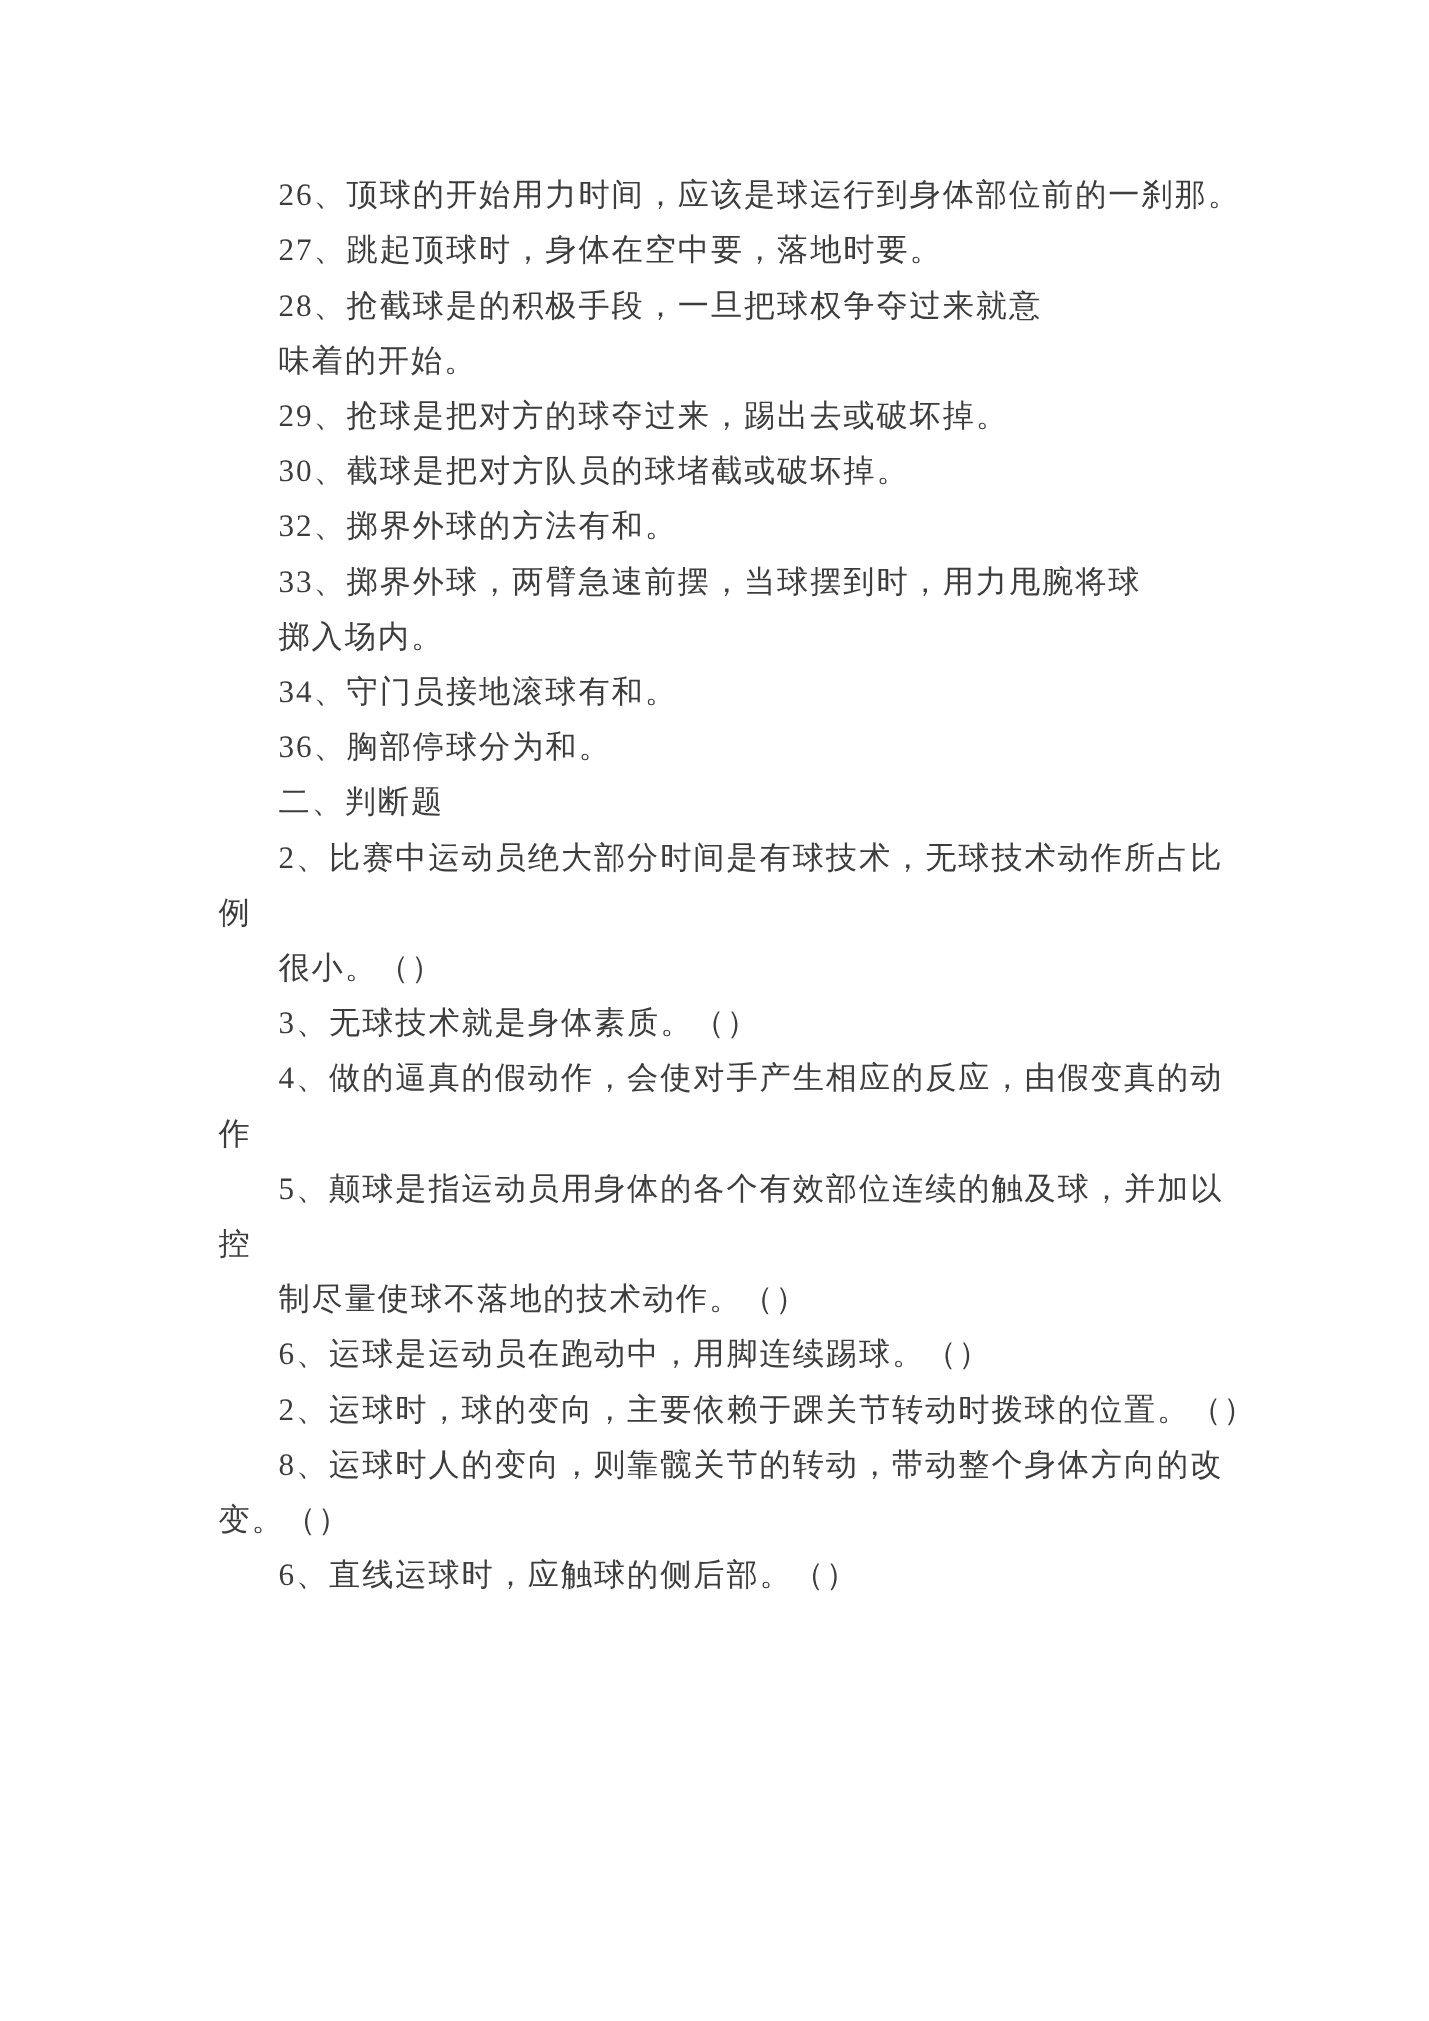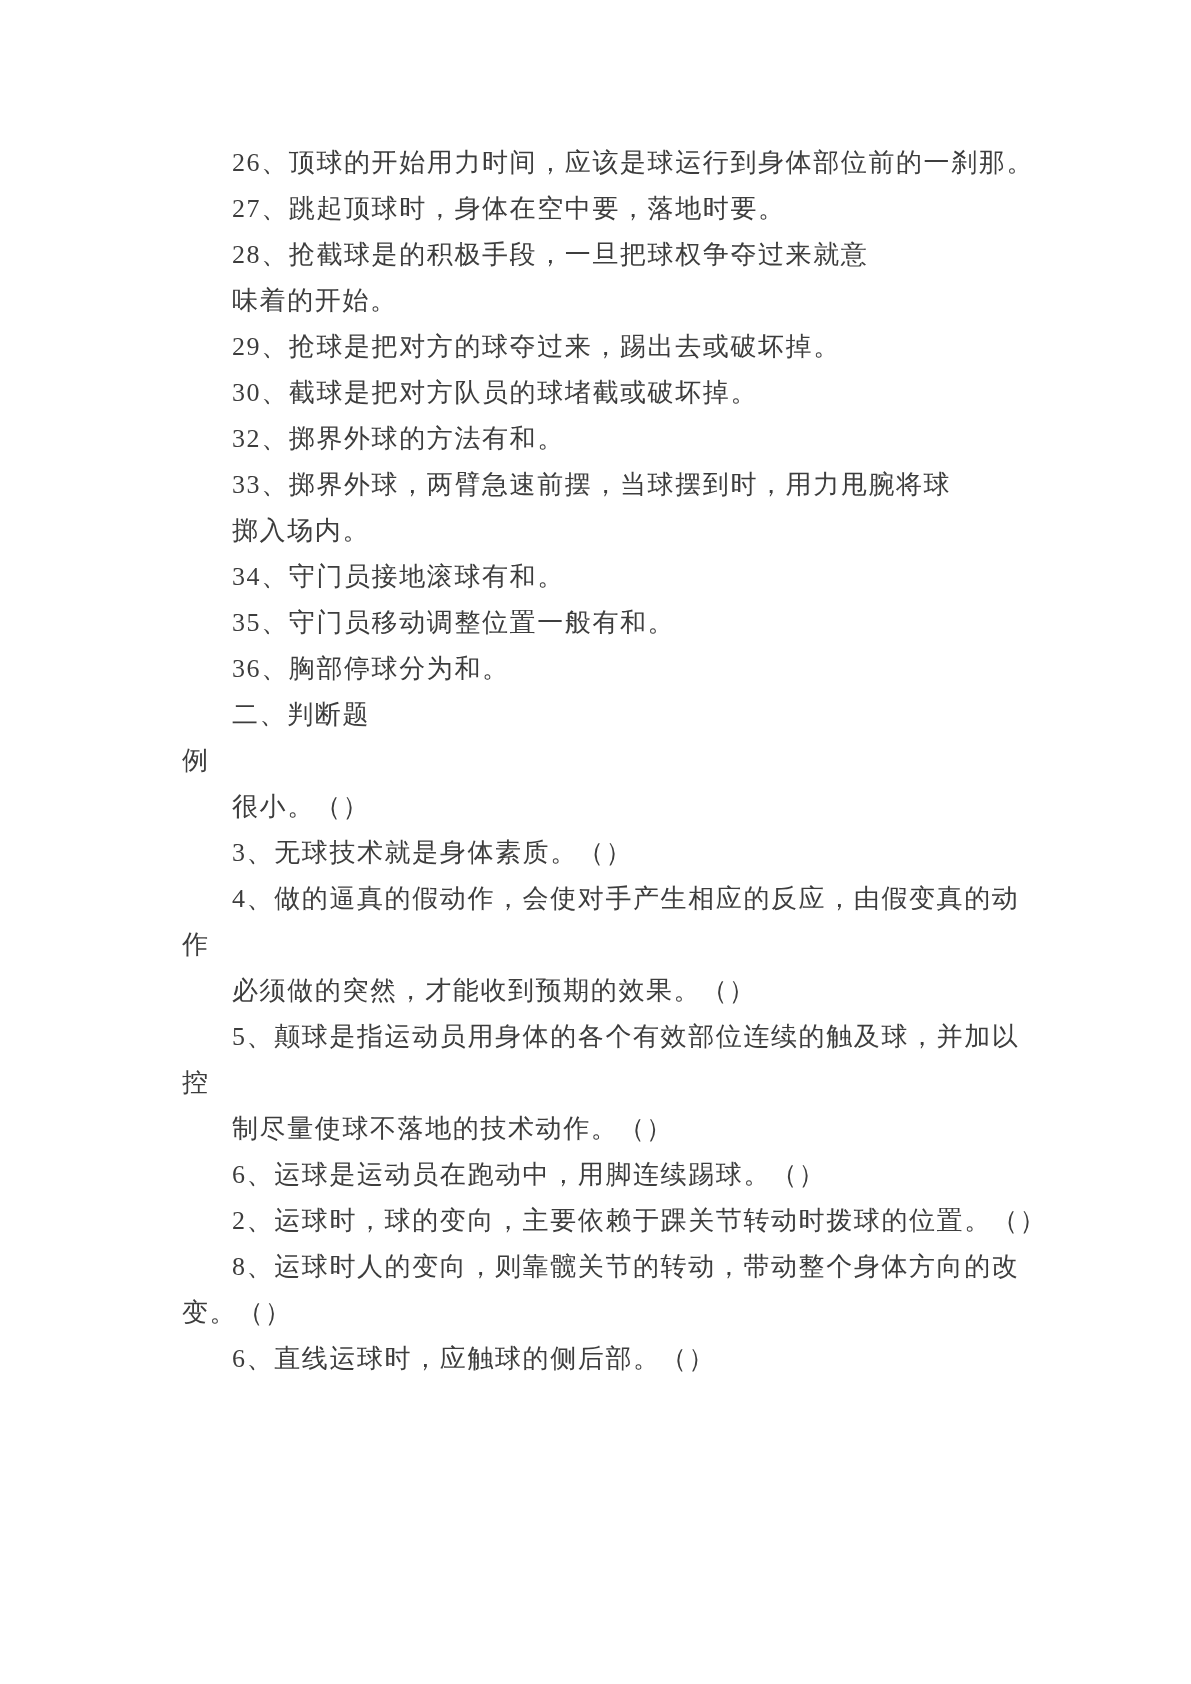--- a/index.html
+++ b/index.html
@@ -45,29 +45,28 @@
     <div class="ln indent">26、顶球的开始用力时间，应该是球运行到身体部位前的一刹那。</div>
     <div class="ln indent">27、跳起顶球时，身体在空中要，落地时要。</div>
     <div class="ln indent">28、抢截球是的积极手段，一旦把球权争夺过来就意</div>
     <div class="ln indent">味着的开始。</div>
     <div class="ln indent">29、抢球是把对方的球夺过来，踢出去或破坏掉。</div>
     <div class="ln indent">30、截球是把对方队员的球堵截或破坏掉。</div>
     <div class="ln indent">32、掷界外球的方法有和。</div>
     <div class="ln indent">33、掷界外球，两臂急速前摆，当球摆到时，用力甩腕将球</div>
     <div class="ln indent">掷入场内。</div>
     <div class="ln indent">34、守门员接地滚球有和。</div>
-    <div class="ln indent">35、守门员移动调整位置一般有和。</div>
     <div class="ln indent">36、胸部停球分为和。</div>
     <div class="ln indent">二、判断题</div>
+    <div class="ln indent">2、比赛中运动员绝大部分时间是有球技术，无球技术动作所占比</div>
     <div class="ln flush">例</div>
     <div class="ln indent">很小。（）</div>
     <div class="ln indent">3、无球技术就是身体素质。（）</div>
     <div class="ln indent">4、做的逼真的假动作，会使对手产生相应的反应，由假变真的动</div>
     <div class="ln flush">作</div>
-    <div class="ln indent">必须做的突然，才能收到预期的效果。（）</div>
     <div class="ln indent">5、颠球是指运动员用身体的各个有效部位连续的触及球，并加以</div>
     <div class="ln flush">控</div>
     <div class="ln indent">制尽量使球不落地的技术动作。（）</div>
     <div class="ln indent">6、运球是运动员在跑动中，用脚连续踢球。（）</div>
     <div class="ln indent">2、运球时，球的变向，主要依赖于踝关节转动时拨球的位置。（）</div>
     <div class="ln indent">8、运球时人的变向，则靠髋关节的转动，带动整个身体方向的改</div>
     <div class="ln flush">变。（）</div>
     <div class="ln indent">6、直线运球时，应触球的侧后部。（）</div>
   </div>
 </div>

